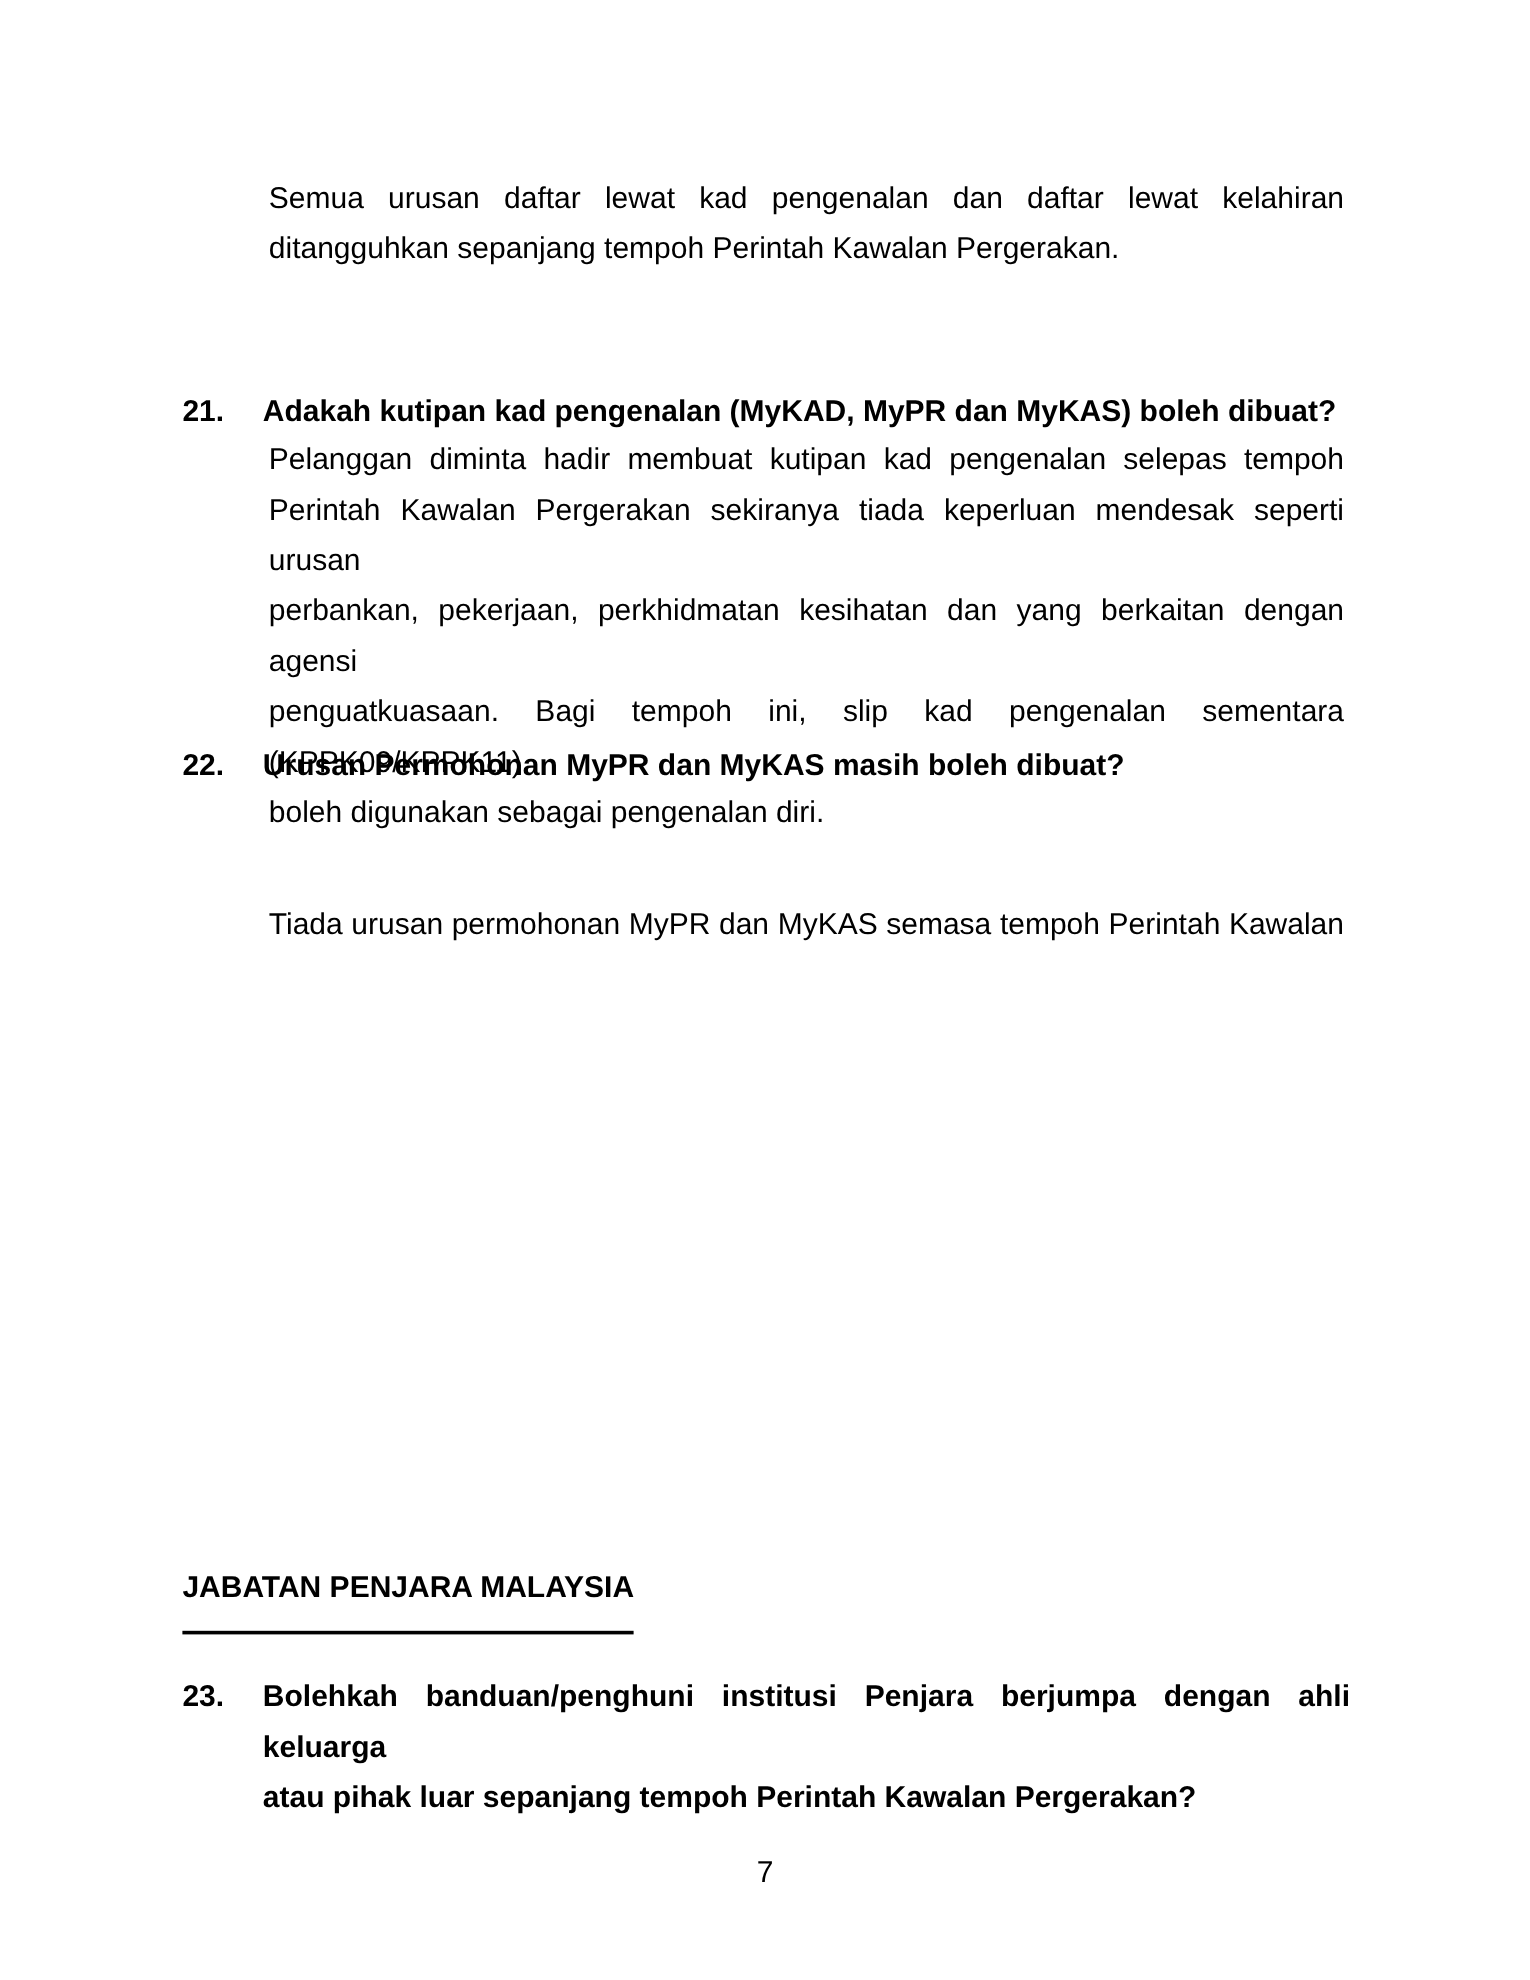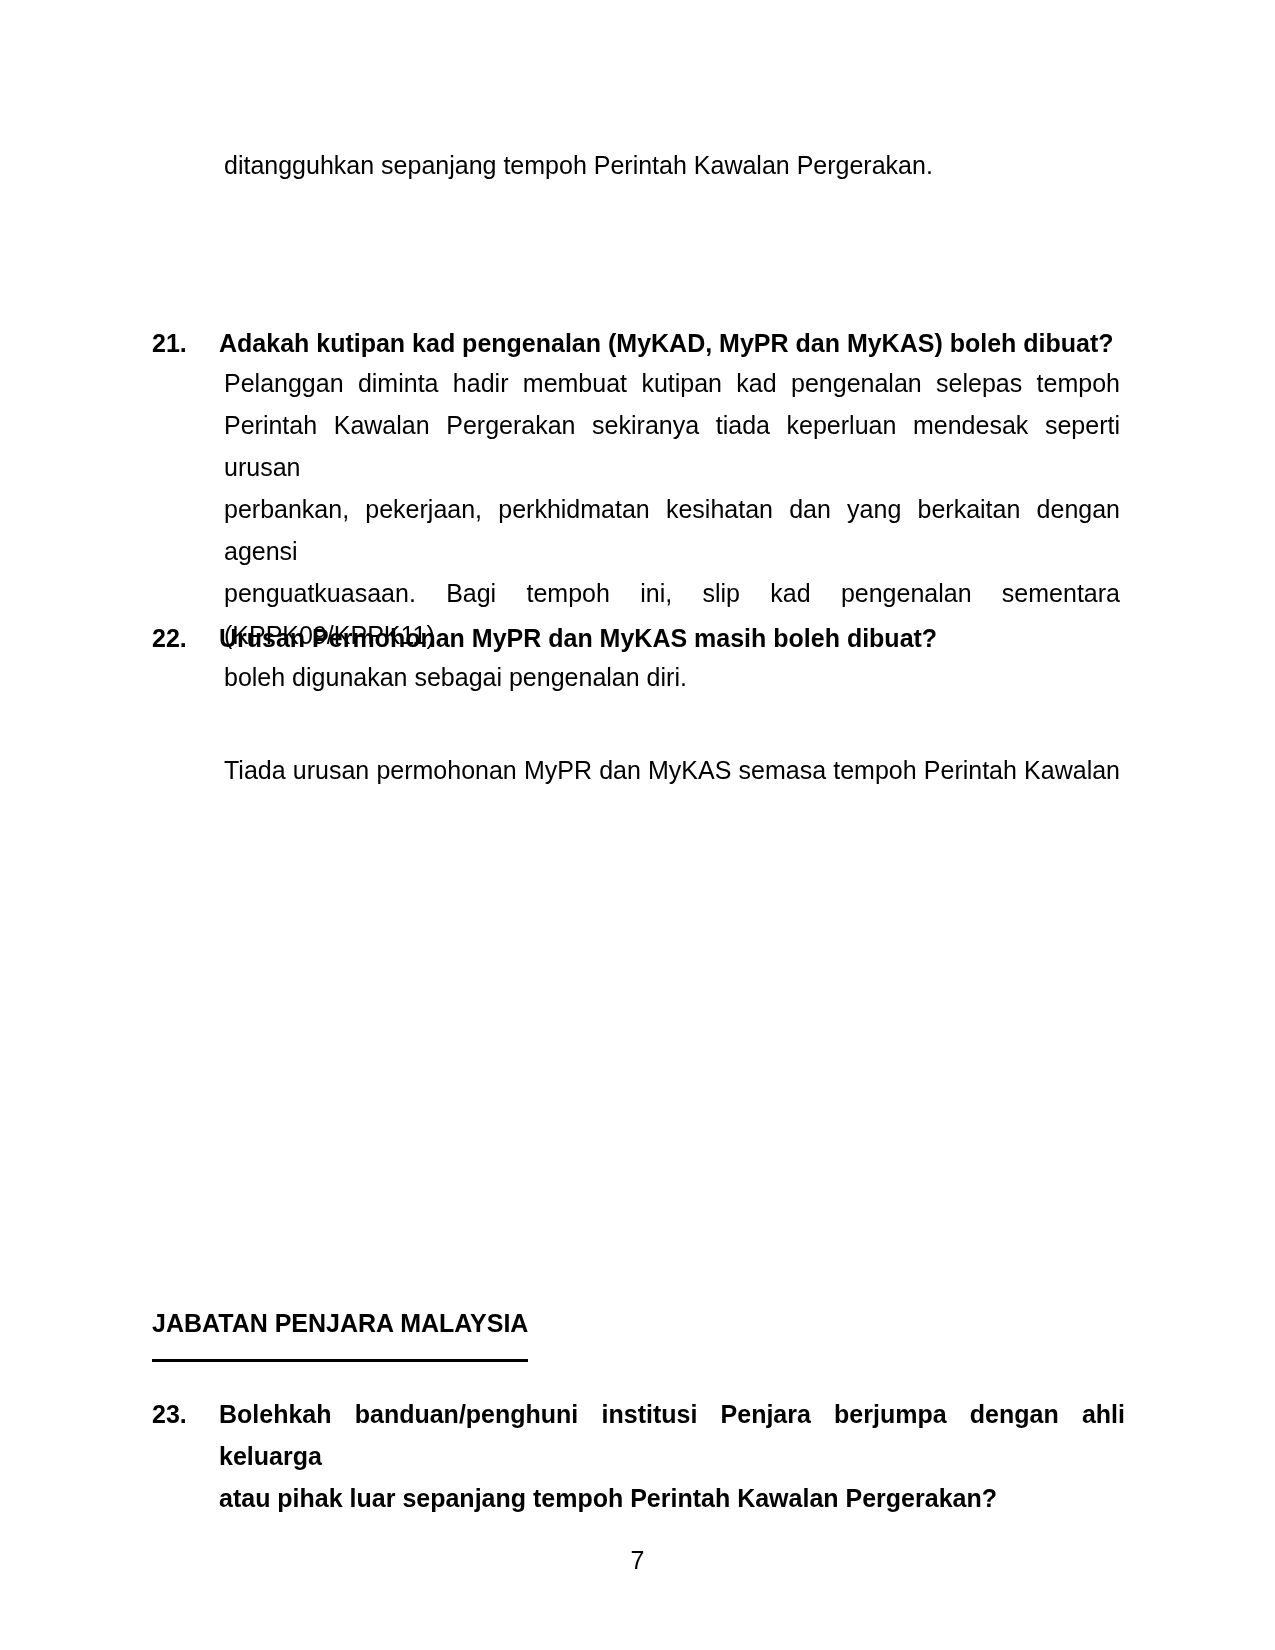--- a/index.html
+++ b/index.html
@@ -65,20 +65,21 @@
     text-align: center;
     font-weight: normal;
   }
 </style>
 </head>
 <body>
 
 <div class="page">
 
   <div class="block para" style="top:144px;">
+      <div class="line just">Semua urusan daftar lewat kad pengenalan dan daftar lewat kelahiran</div>
       <div class="line">ditangguhkan sepanjang tempoh Perintah Kawalan Pergerakan.</div>
     </div>
 
   <div class="block question" style="top:274px;margin-top:48px;">
     <span class="qnum">21.</span>
     <div class="qtext">
         <div class="line">Adakah kutipan kad pengenalan (MyKAD, MyPR dan MyKAS) boleh dibuat?</div>
       </div>
   </div>
 

